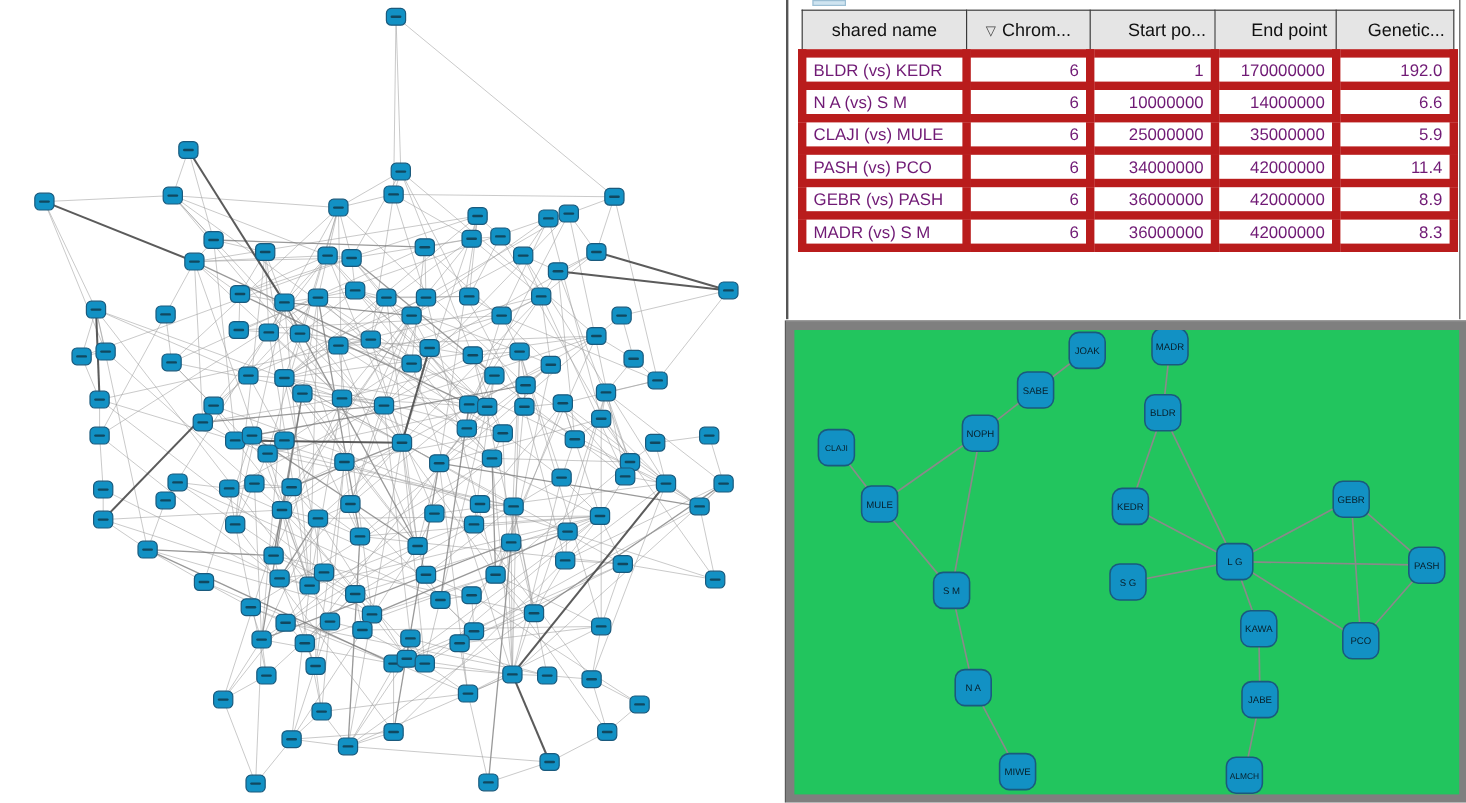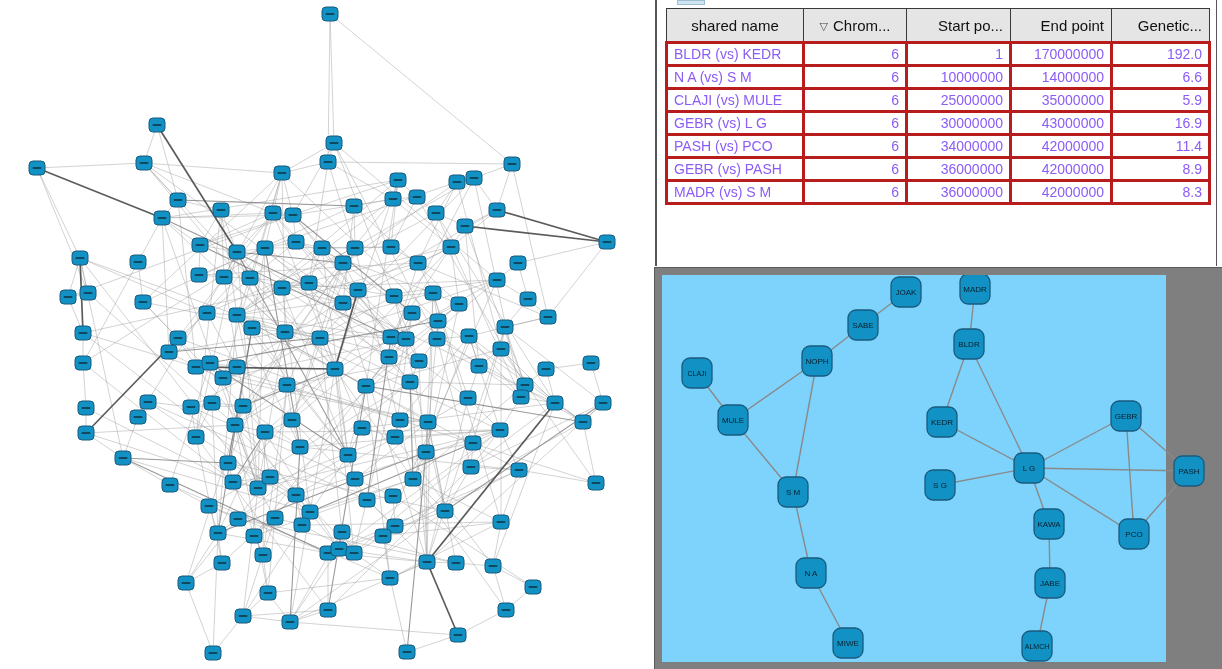--- a/index.html
+++ b/index.html
@@ -10,29 +10,29 @@
   .big-panel svg{display:block;}
   
   .table-panel{position:absolute;left:655px;top:0;width:567px;height:266px;background:#ffffff;
                border-left:2px solid #555;box-sizing:border-box;}
   .table-right-line{position:absolute;left:559px;top:0;width:1px;height:266px;background:#555;}
   .scroll-thumb{position:absolute;left:20px;top:0;width:28px;height:5px;background:#cfe4f0;
                 border:1px solid #9cbfd4;box-sizing:border-box;}
   table.node-table{border-collapse:collapse;margin:8px 0 0 8px;table-layout:fixed;}
   table.node-table th{background:#e5e5e5;border:1px solid #3a3a3a;font-weight:normal;
       font-size:15px;color:#111;height:32px;padding:0 7px;white-space:nowrap;overflow:hidden;}
-  table.node-table td{border:3px solid #b91c1c;font-size:14px;color:#8b5cf6;height:20px;
+  table.node-table td{border:7px solid #b91c1c;font-size:14px;color:#701a75;height:20px;
       padding:0 6px;white-space:nowrap;overflow:hidden;}
   th.h-center{text-align:center;} th.h-right{text-align:right;}
   td.c-name{text-align:left;} td.c-num{text-align:right;}
   .sort{font-size:11px;color:#444;margin-right:5px;vertical-align:1px;}
   
   .net-panel{position:absolute;left:655px;top:268px;width:567px;height:401px;background:#7f7f7f;
              box-sizing:border-box;padding:7px;outline:1px solid #5a5a5a;}
-  .net-inner{width:504px;height:387px;background:#7dd3fc;}
+  .net-inner{width:554px;height:387px;background:#22c55e;}
   .net-inner svg{display:block;}
 </style>
 </head>
 <body>
 
 <div class="app">
 
   <div class="big-panel">
     <svg id="big-net" width="655" height="669" viewBox="0 0 655 669">
         <g>
@@ -1236,27 +1236,20 @@
             <td class="c-num">6.6</td>
           </tr>
           <tr>
             <td class="c-name">CLAJI (vs) MULE</td>
             <td class="c-num">6</td>
             <td class="c-num">25000000</td>
             <td class="c-num">35000000</td>
             <td class="c-num">5.9</td>
           </tr>
           <tr>
-            <td class="c-name">GEBR (vs) L G</td>
-            <td class="c-num">6</td>
-            <td class="c-num">30000000</td>
-            <td class="c-num">43000000</td>
-            <td class="c-num">16.9</td>
-          </tr>
-          <tr>
             <td class="c-name">PASH (vs) PCO</td>
             <td class="c-num">6</td>
             <td class="c-num">34000000</td>
             <td class="c-num">42000000</td>
             <td class="c-num">11.4</td>
           </tr>
           <tr>
             <td class="c-name">GEBR (vs) PASH</td>
             <td class="c-num">6</td>
             <td class="c-num">36000000</td>

